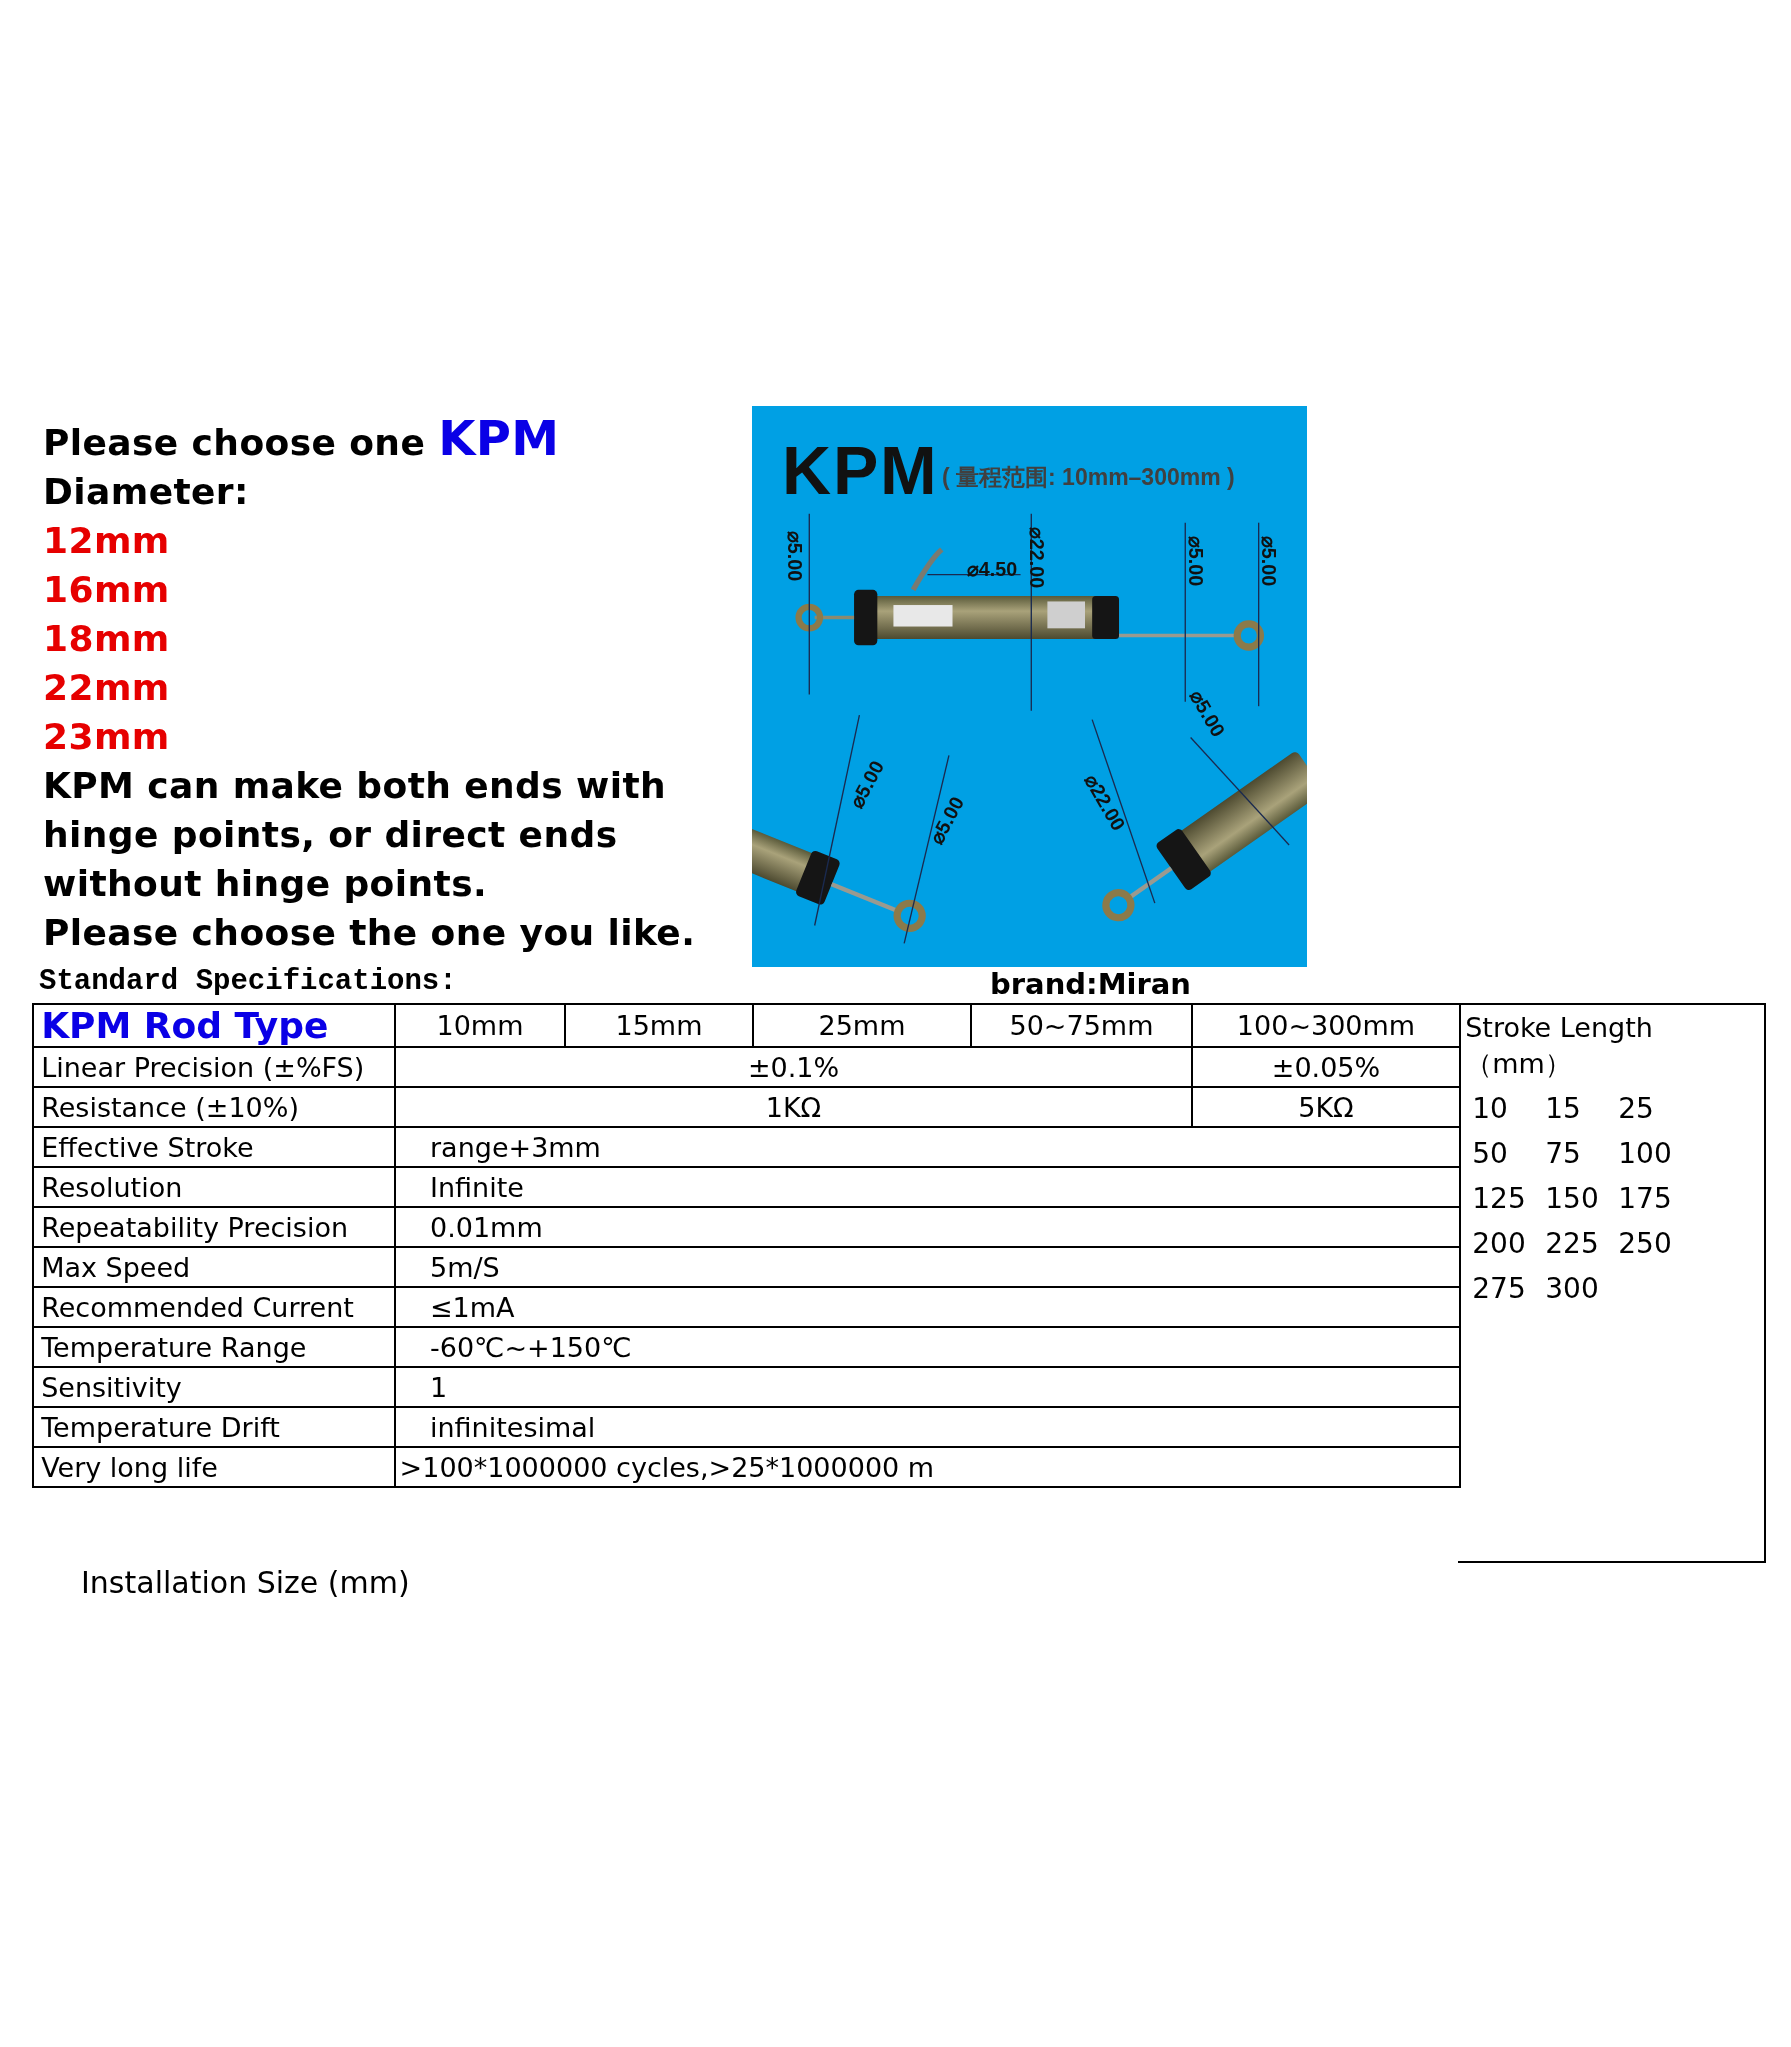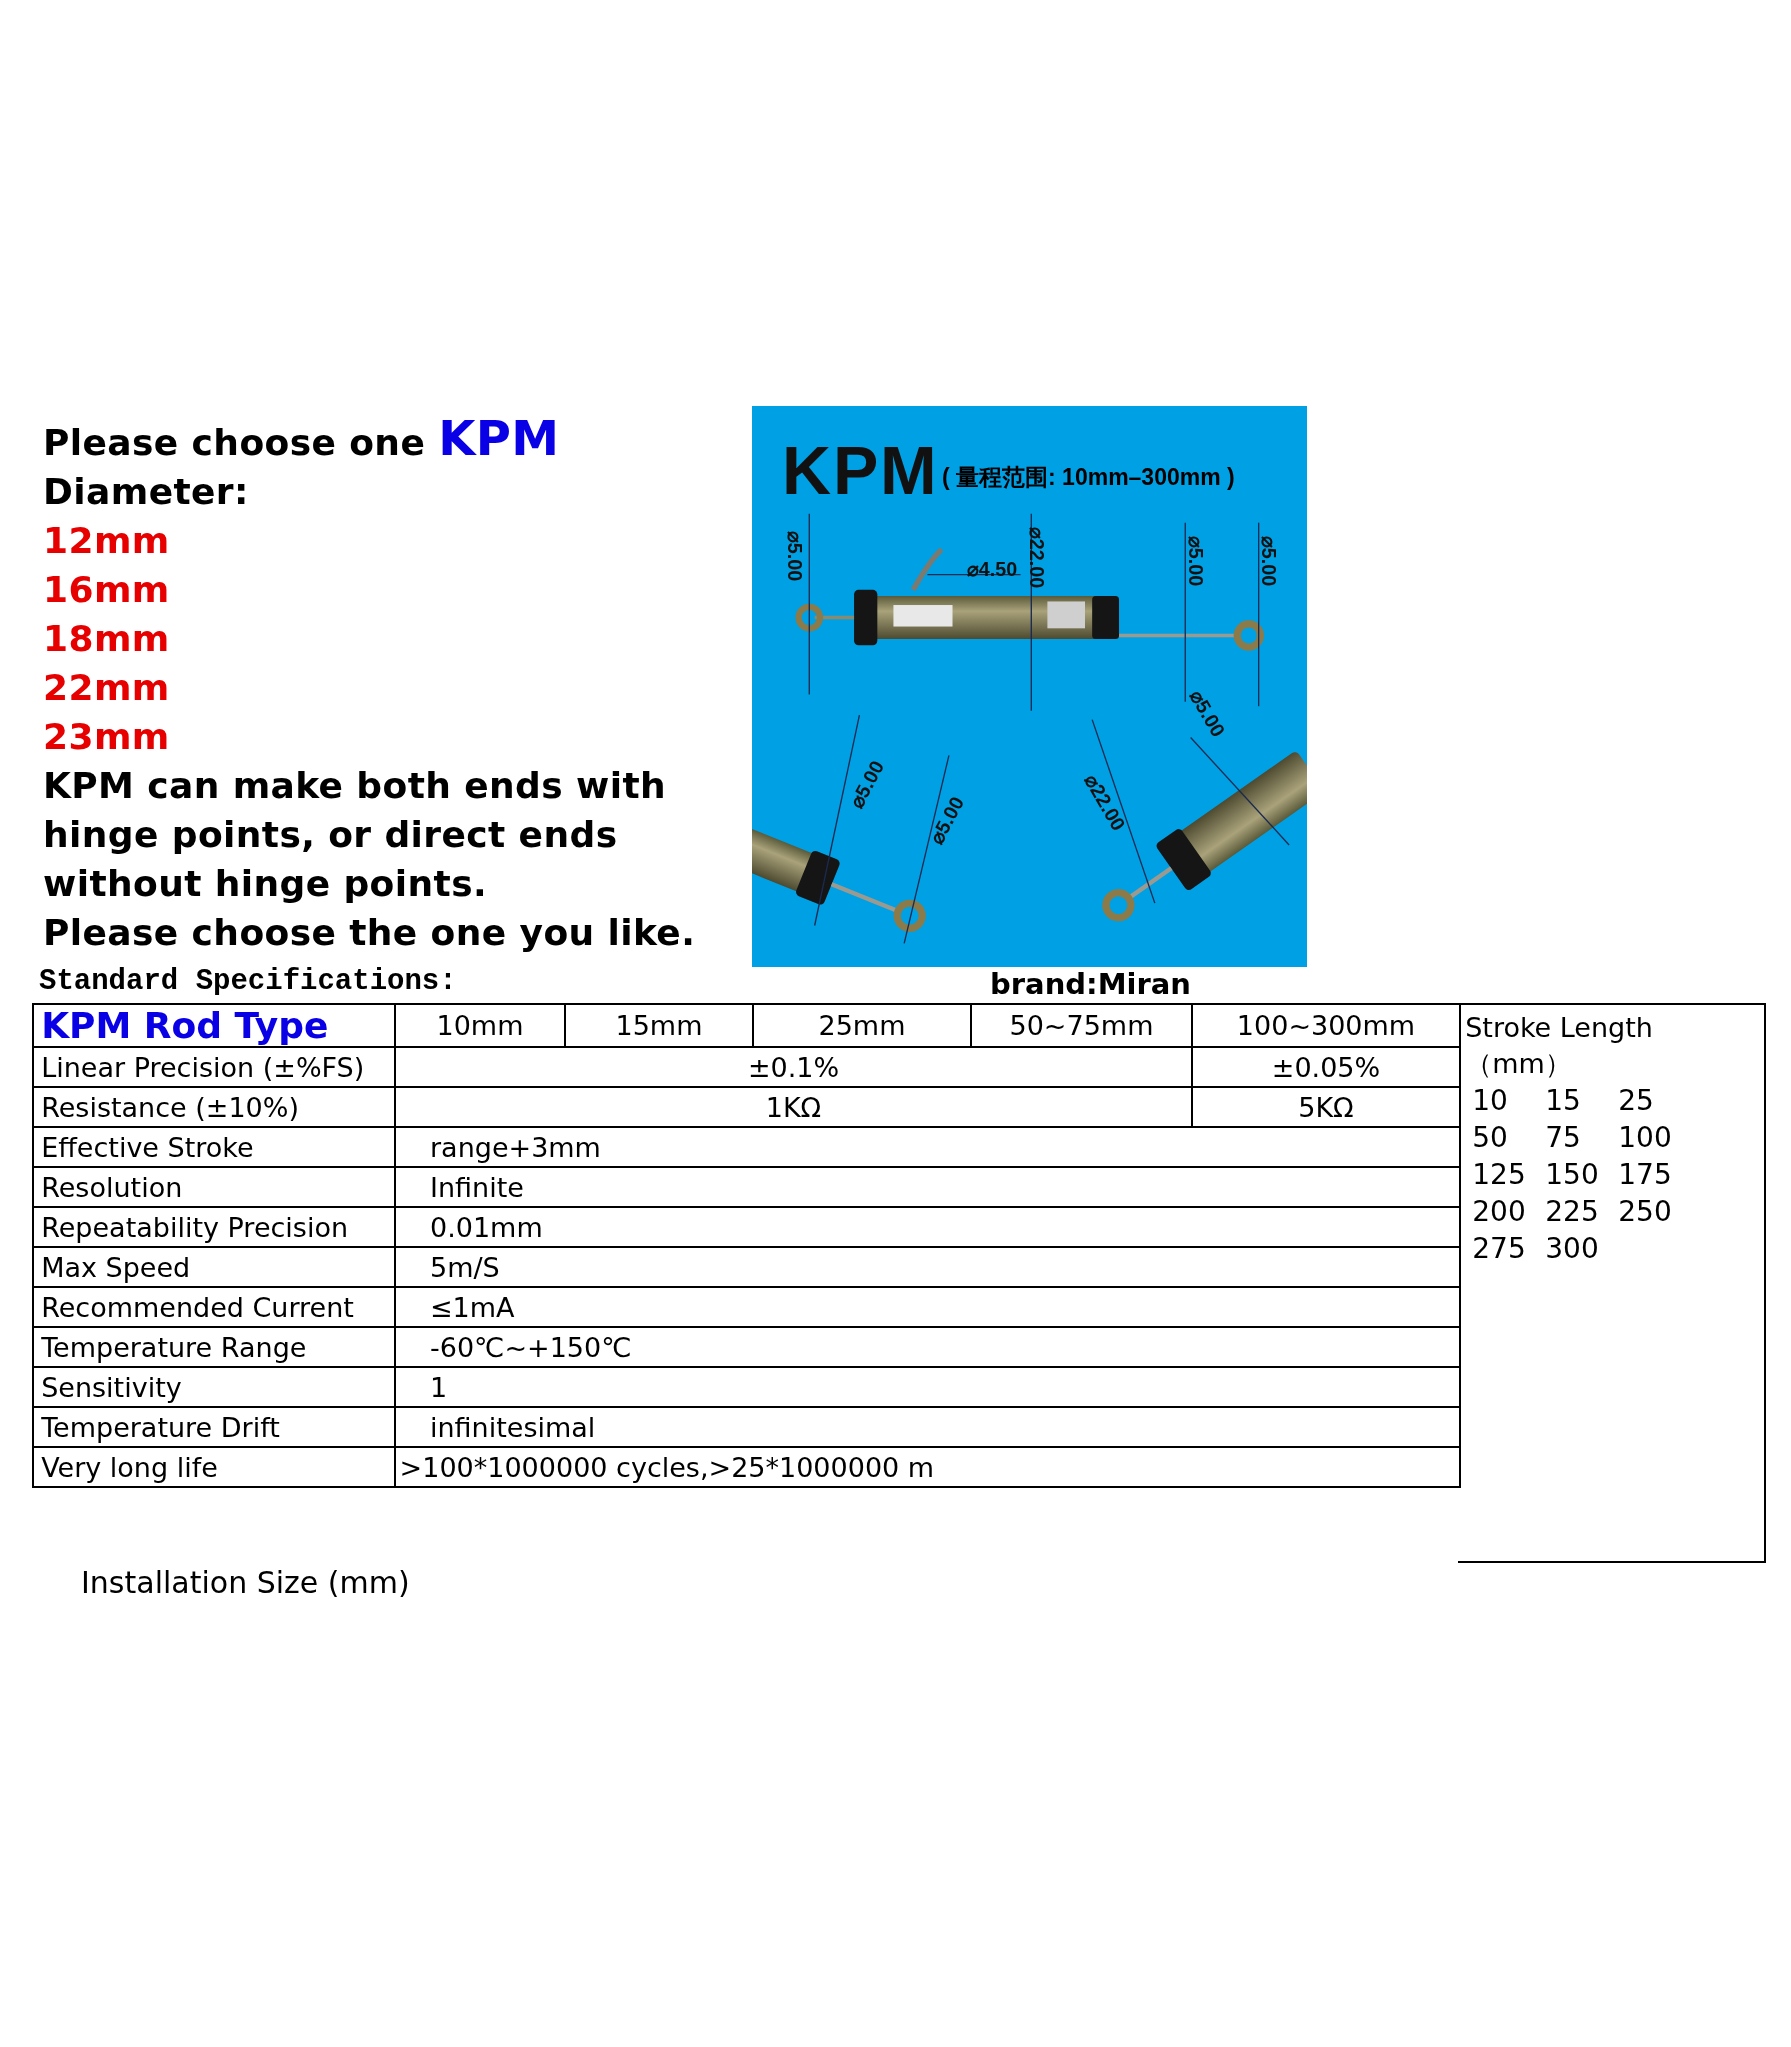--- a/index.html
+++ b/index.html
@@ -4,37 +4,37 @@
 <style>
   html, body { margin:0; padding:0; background:#ffffff; }
   body { width:1791px; height:2047px; position:relative; overflow:hidden;
          font-family:"DejaVu Sans", sans-serif; color:#000; }
   .intro { position:absolute; left:43px; top:414px; width:716px; }
   .intro .line { font-weight:bold; font-size:36px; line-height:49px; white-space:nowrap; letter-spacing:0.4px; }
   .intro .kpm { color:#0a00e6; font-size:48px; }
   .intro .dia { color:#e60000; }
   .photo { position:absolute; left:752px; top:406px; width:555px; height:561px; background:#00a0e4; overflow:hidden; }
   .photo .ptitle { position:absolute; left:30px; top:25px; font-family:"Liberation Sans", sans-serif; font-weight:bold; font-size:68px; color:#111; letter-spacing:1.8px; }
-  .photo .psub { position:absolute; left:190px; top:56px; font-family:"Liberation Sans", sans-serif; font-weight:bold; font-size:23px; color:#000000; white-space:nowrap; }
+  .photo .psub { position:absolute; left:190px; top:56px; font-family:"Liberation Sans", sans-serif; font-weight:bold; font-size:23px; color:#404040; white-space:nowrap; }
   .dim { position:absolute; font-family:"Liberation Sans", sans-serif; font-weight:bold; font-size:19.7px; color:#111; white-space:nowrap; }
   .std { position:absolute; left:39px; top:965px; font-weight:bold; font-size:29px; white-space:nowrap;font-family:Liberation Mono, monospace; }
   .brand { position:absolute; left:990px; top:967px; font-weight:bold; font-size:29px; white-space:nowrap; }
   .install { position:absolute; left:39px; top:1565px; font-weight:normal; font-size:30px; white-space:nowrap;margin-left:42px; }
   table.spec { position:absolute; left:32px; top:1003px; border-collapse:collapse; width:1427px; table-layout:fixed;padding-left:24px; }
   table.spec td { border:2.7px solid #000; height:38px; padding:0 7.2px; font-size:27px; white-space:nowrap; overflow:hidden; }
   table.spec td.lab { text-align:left; }
   table.spec td.c { text-align:center; }
   table.spec td.v { padding-left:34px; }
   table.spec td.v.flush { padding-left:3.6px; }
   table.spec td.head { color:#0a00e6; font-weight:bold; font-size:36px; height:39px; }
   .red { color:#e60000; }
   .stroke { position:absolute; left:1458px; top:1003px; width:306px; height:556px; border:2.7px solid #000; border-left:none; }
   .stroke .t { position:absolute; left:7.2px; top:5.4px; font-size:27px; white-space:nowrap; line-height:36px; }
   .stroke .grid { position:absolute; left:14.3px; top:77px; font-size:28px; line-height:37px; }
-  .stroke .row { display:flex; }
+  .stroke .row { display:flex;margin-top:8px; }
   .stroke .row span { width:73px; text-align:left; }
 </style>
 </head>
 <body>
 
 <div class="intro">
   <div class="line">
     <span>Please choose one </span><span class="kpm">KPM</span>
   </div>
   <div class="line">Diameter:</div>

